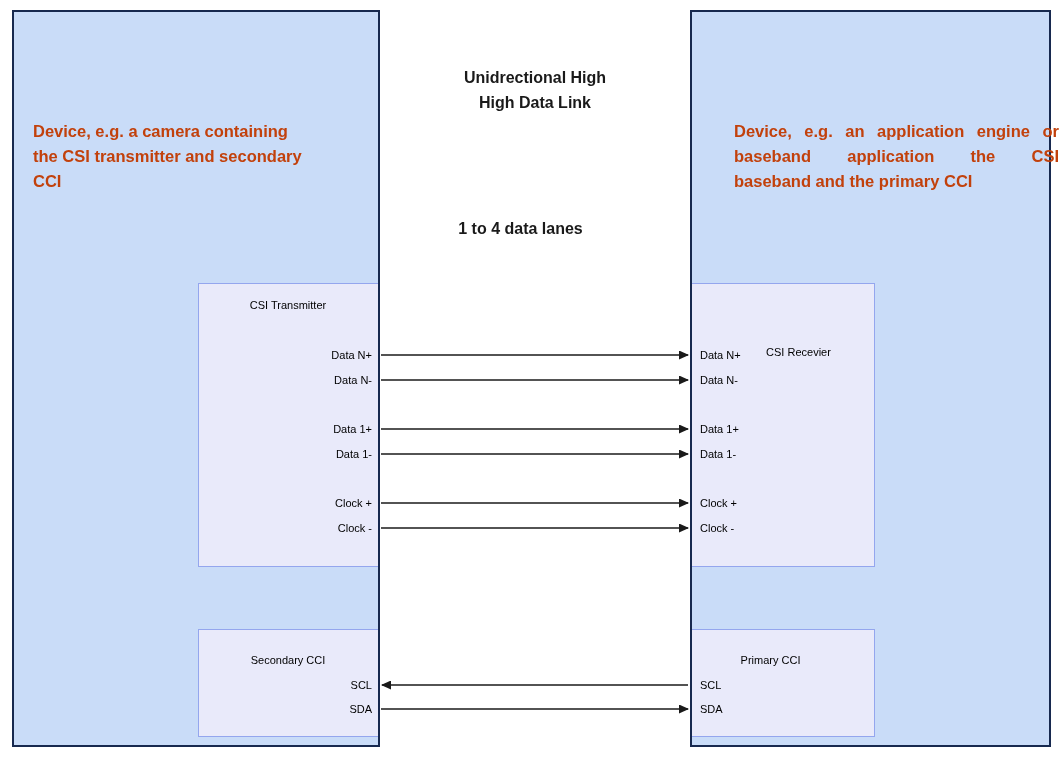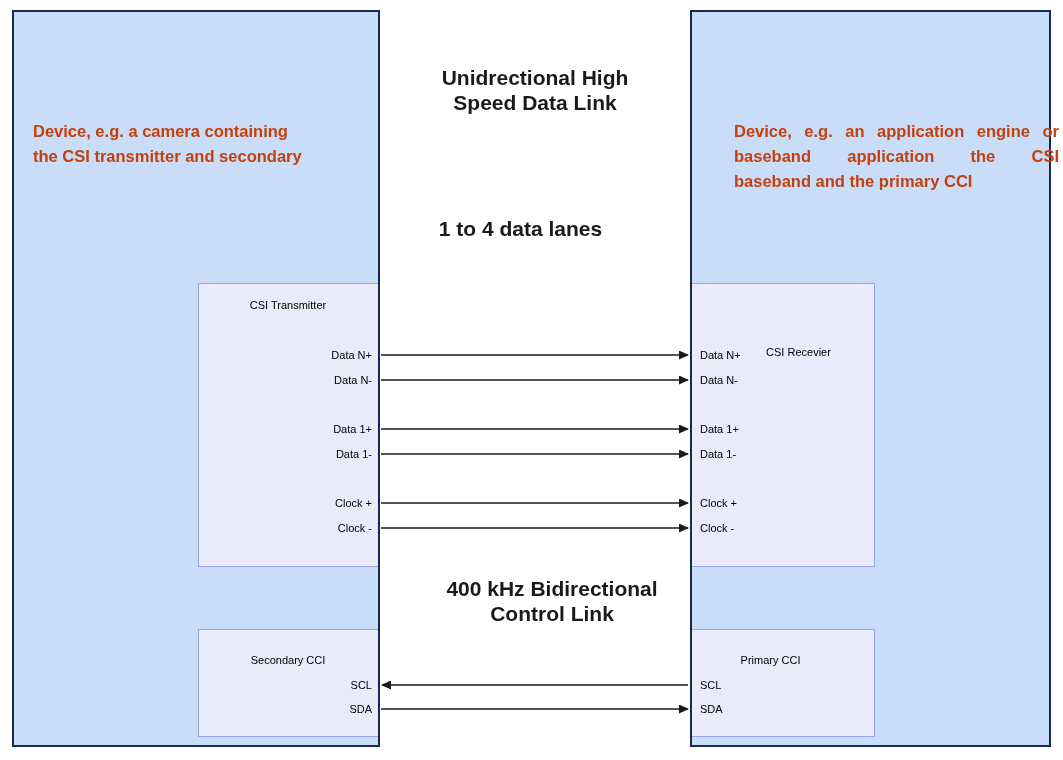--- a/index.html
+++ b/index.html
@@ -57,21 +57,21 @@
   #rx-title      { left: 720px; top: 293px; width: 157px; margin-top: 47px; }
   #sec-cci-title { left: 198px; top: 648px; width: 180px; }
   #pri-cci-title { left: 692px; top: 648px; width: 157px; }
 
   .sig-left  { left: 198px; width: 174px; text-align: right; }
   .sig-right { left: 700px; width: 170px; text-align: left; }
 
   
   .caption {
     font-weight: bold;
-    font-size: 21px;
+    font-size: 16px;
     line-height: 25px;
     text-align: center;
     color: #1a1a1a;
   }
   #caption-top    { left: 380px; top: 65px;  width: 310px; }
   #caption-middle { left: 380px; top: 216px; width: 281px; }
   #caption-bottom { left: 382px; top: 576px; width: 340px; }
 
   #links-svg { left: 0; top: 0; pointer-events: none; }
 </style>
@@ -80,37 +80,34 @@
 
 <div id="canvas">
 
   <div class="abs device-box" id="left-device"></div>
 
   <div class="abs device-box" id="right-device"></div>
 
   <div class="abs device-text" id="left-device-text">
     <div>Device, e.g. a camera containing</div>
     <div>the CSI transmitter and secondary</div>
+    <div>CCI</div>
   </div>
 
   <div class="abs device-text" id="right-device-text">
     <div class="jline">Device, e.g. an application engine or</div>
     <div class="jline">baseband application the CSI</div>
     <div>baseband and the primary CCI</div>
   </div>
 
   <div class="abs caption" id="caption-top">
     <div>Unidrectional High</div>
-    <div>Speed Data Link</div>
+    <div>High Data Link</div>
   </div>
   <div class="abs caption" id="caption-middle">1 to 4 data lanes</div>
-  <div class="abs caption" id="caption-bottom">
-    <div>400 kHz Bidirectional</div>
-    <div>Control Link</div>
-  </div>
 
   <div class="abs module-box" id="tx-box"></div>
   <div class="abs box-title" id="tx-title">CSI Transmitter</div>
   <div class="abs sig-label sig-left" style="top:343px">Data N+</div>
   <div class="abs sig-label sig-left" style="top:368px">Data N-</div>
   <div class="abs sig-label sig-left" style="top:417px">Data 1+</div>
   <div class="abs sig-label sig-left" style="top:442px">Data 1-</div>
   <div class="abs sig-label sig-left" style="top:491px">Clock +</div>
   <div class="abs sig-label sig-left" style="top:516px">Clock -</div>
 

